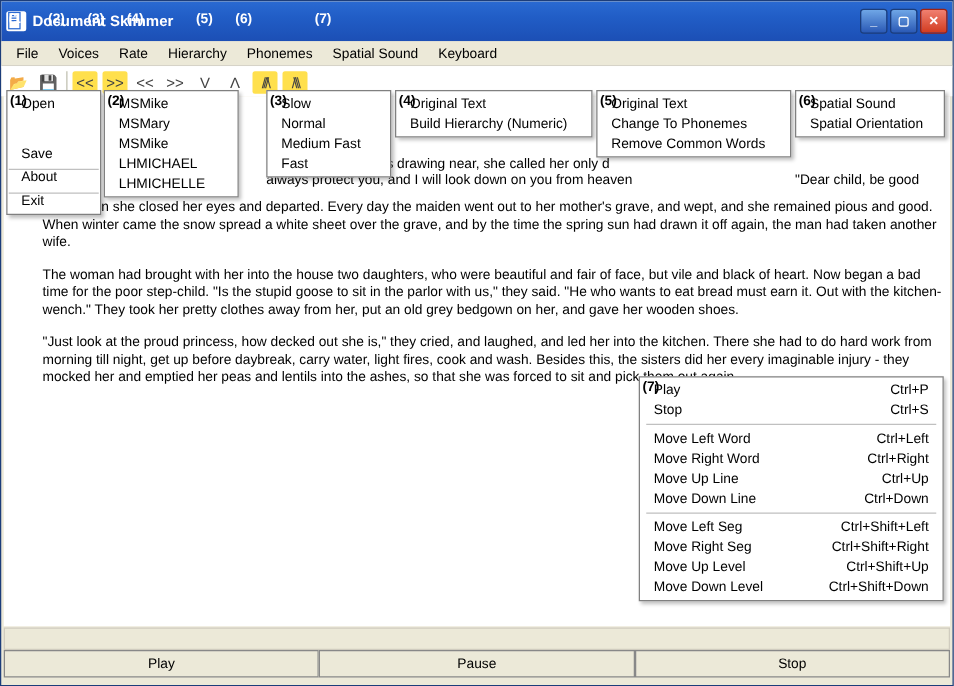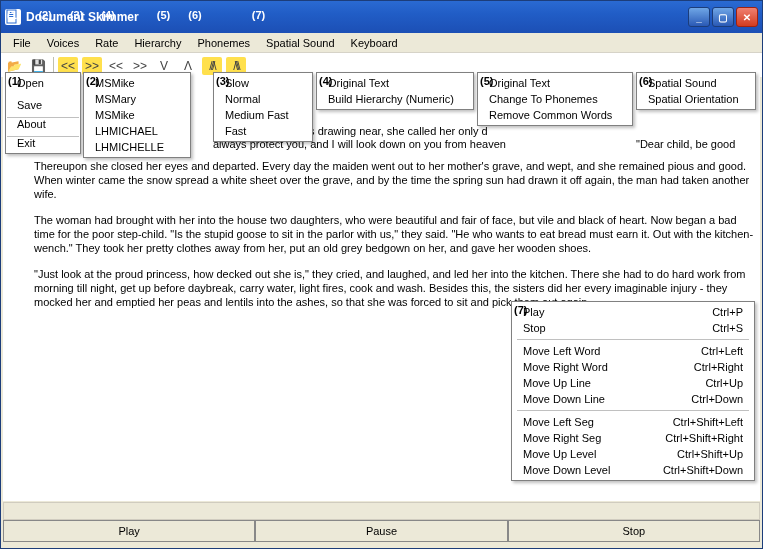--- a/index.html
+++ b/index.html
@@ -222,21 +222,21 @@
   <div style="height:14px;"></div>
   <p>Thereupon she closed her eyes and departed. Every day the maiden went out to her mother's grave, and wept, and she remained pious and good. When winter came the snow spread a white sheet over the grave, and by the time the spring sun had drawn it off again, the man had taken another wife.</p>
   <p>The woman had brought with her into the house two daughters, who were beautiful and fair of face, but vile and black of heart. Now began a bad time for the poor step-child. "Is the stupid goose to sit in the parlor with us," they said. "He who wants to eat bread must earn it. Out with the kitchen-wench." They took her pretty clothes away from her, put an old grey bedgown on her, and gave her wooden shoes.</p>
   <p>"Just look at the proud princess, how decked out she is," they cried, and laughed, and led her into the kitchen. There she had to do hard work from morning till night, get up before daybreak, carry water, light fires, cook and wash. Besides this, the sisters did her every imaginable injury - they mocked her and emptied her peas and lentils into the ashes, so that she was forced to sit and pick them out again.</p>
 </div>
 
 <div class="dropdown" style="top:71px; left:4px; width:76px;">
   <span class="num-badge">(1)</span>
   <div class="dd-inner">
     <div class="opt">Open</div>
-    <div class="opt" style="margin-top:6px;">Save</div>
+    <div class="opt" style="margin-top:24px;">Save</div>
     <div class="opt sep" style="margin-top:4px;">About</div>
     <div class="opt sep" style="margin-top:4px;">Exit</div>
   </div>
 </div>
 
 <div class="dropdown" style="top:71px; left:82px; width:108px;">
   <span class="num-badge">(2)</span>
   <div class="dd-inner">
     <div class="opt">MSMike</div>
     <div class="opt">MSMary</div>

